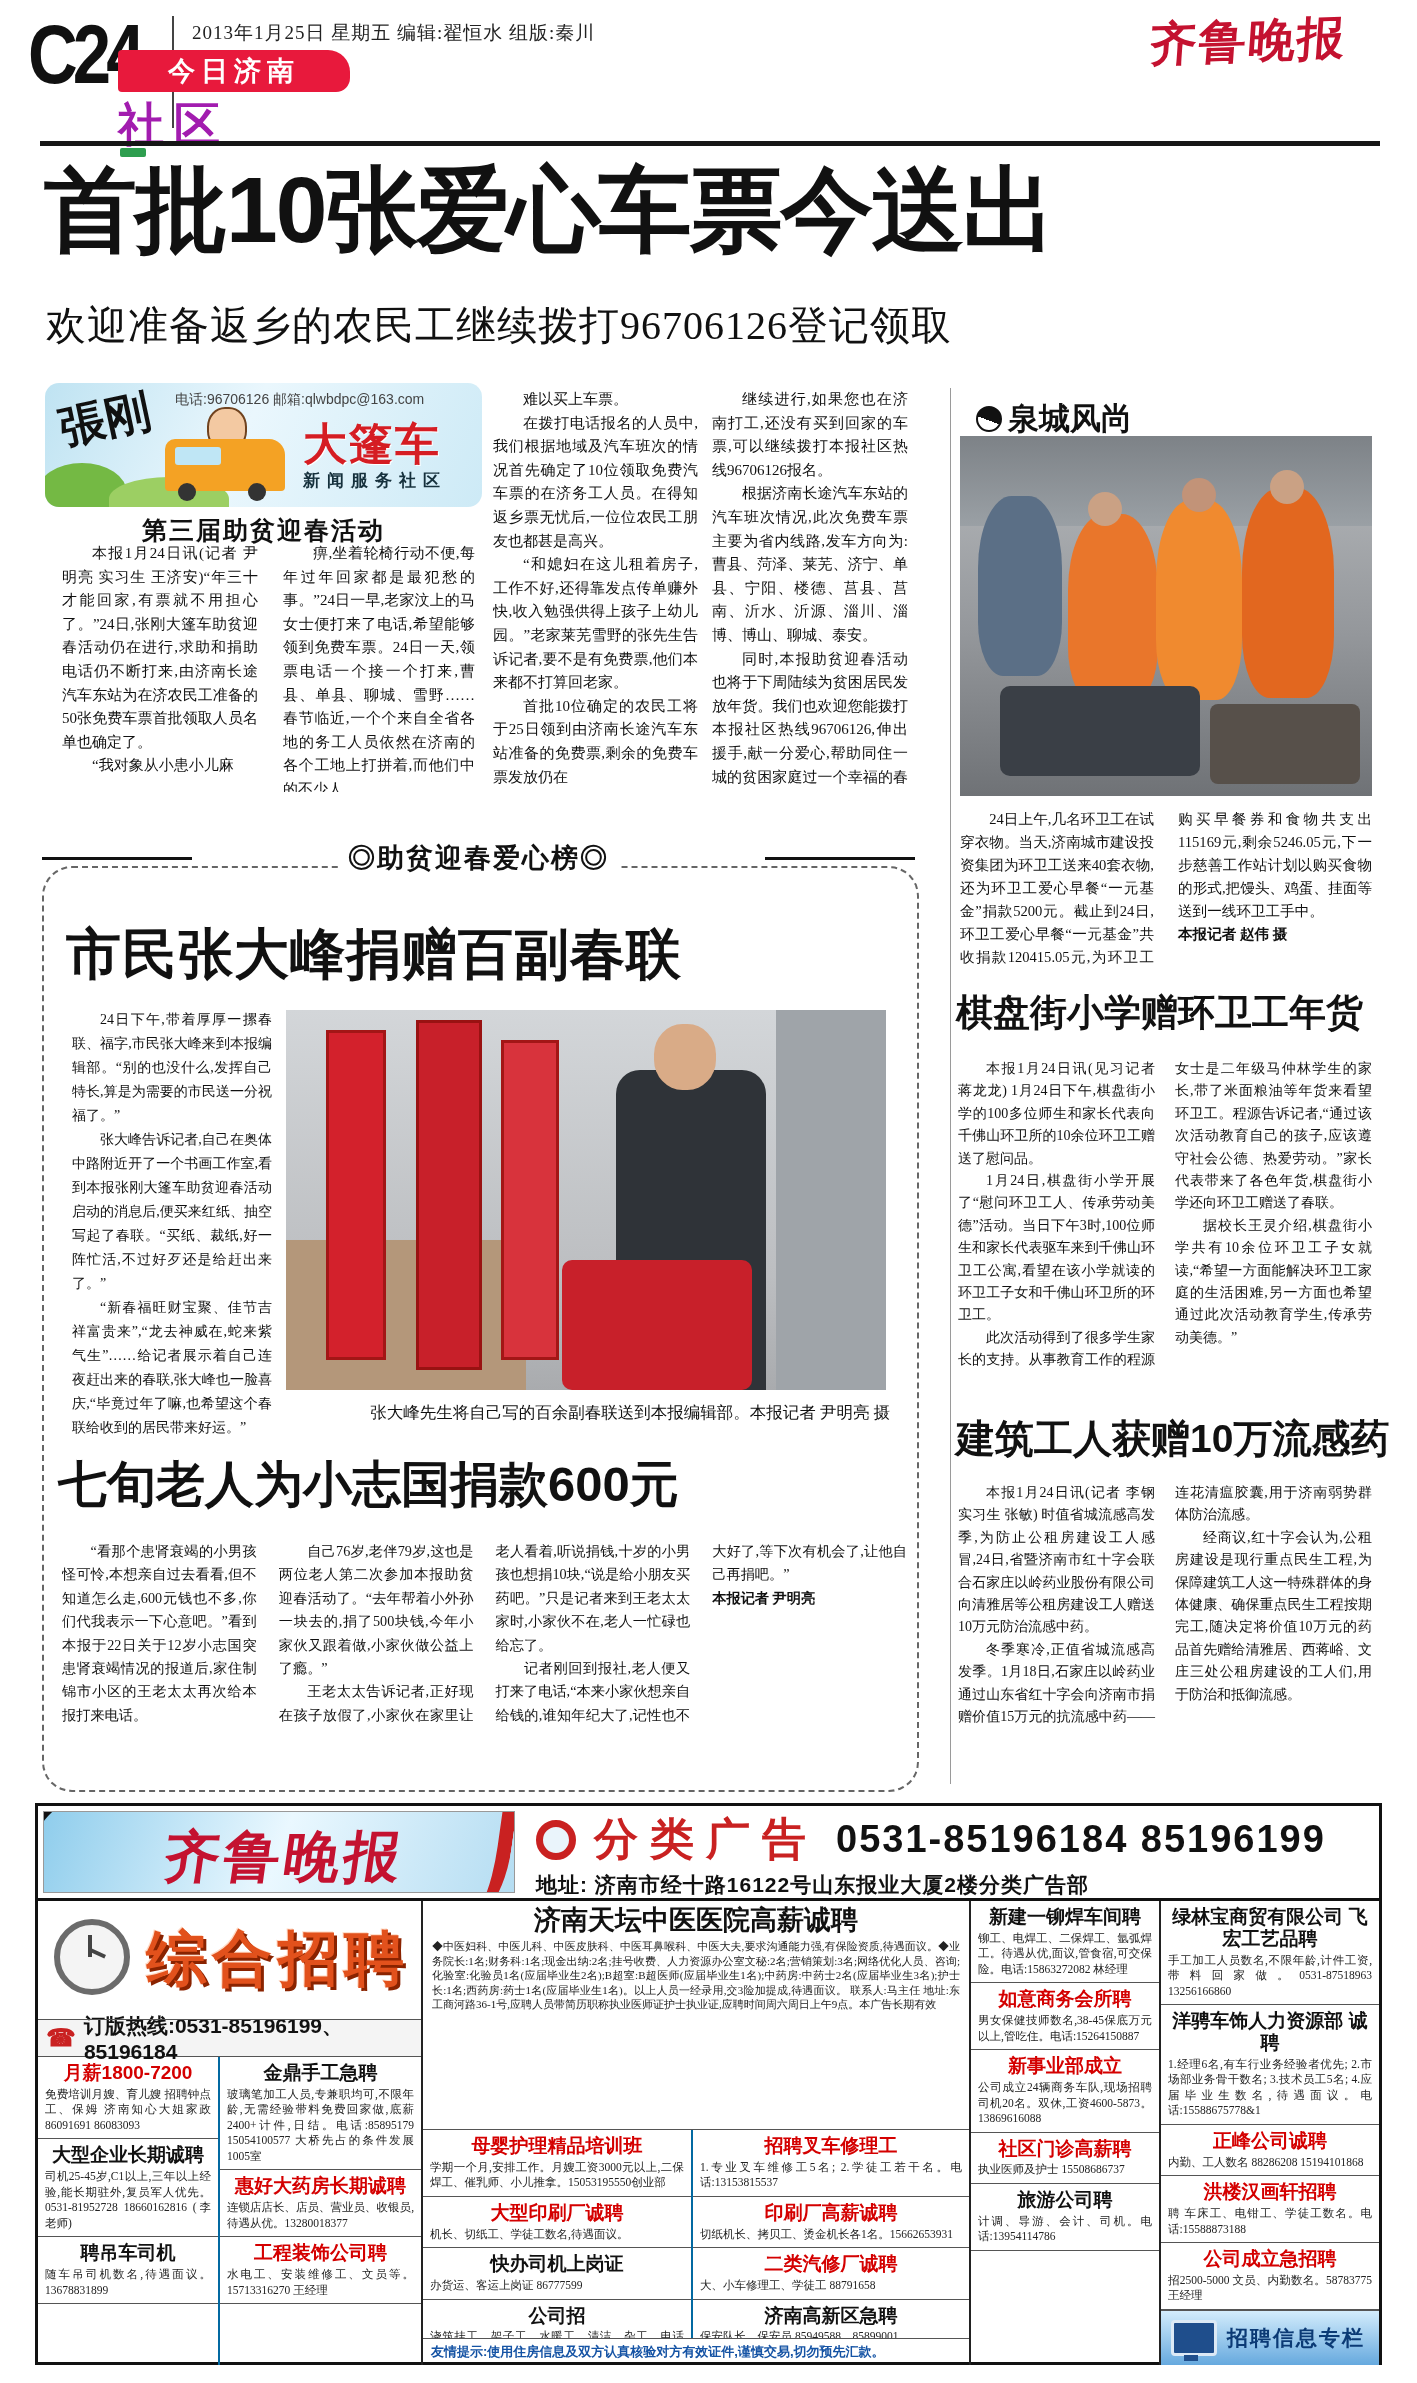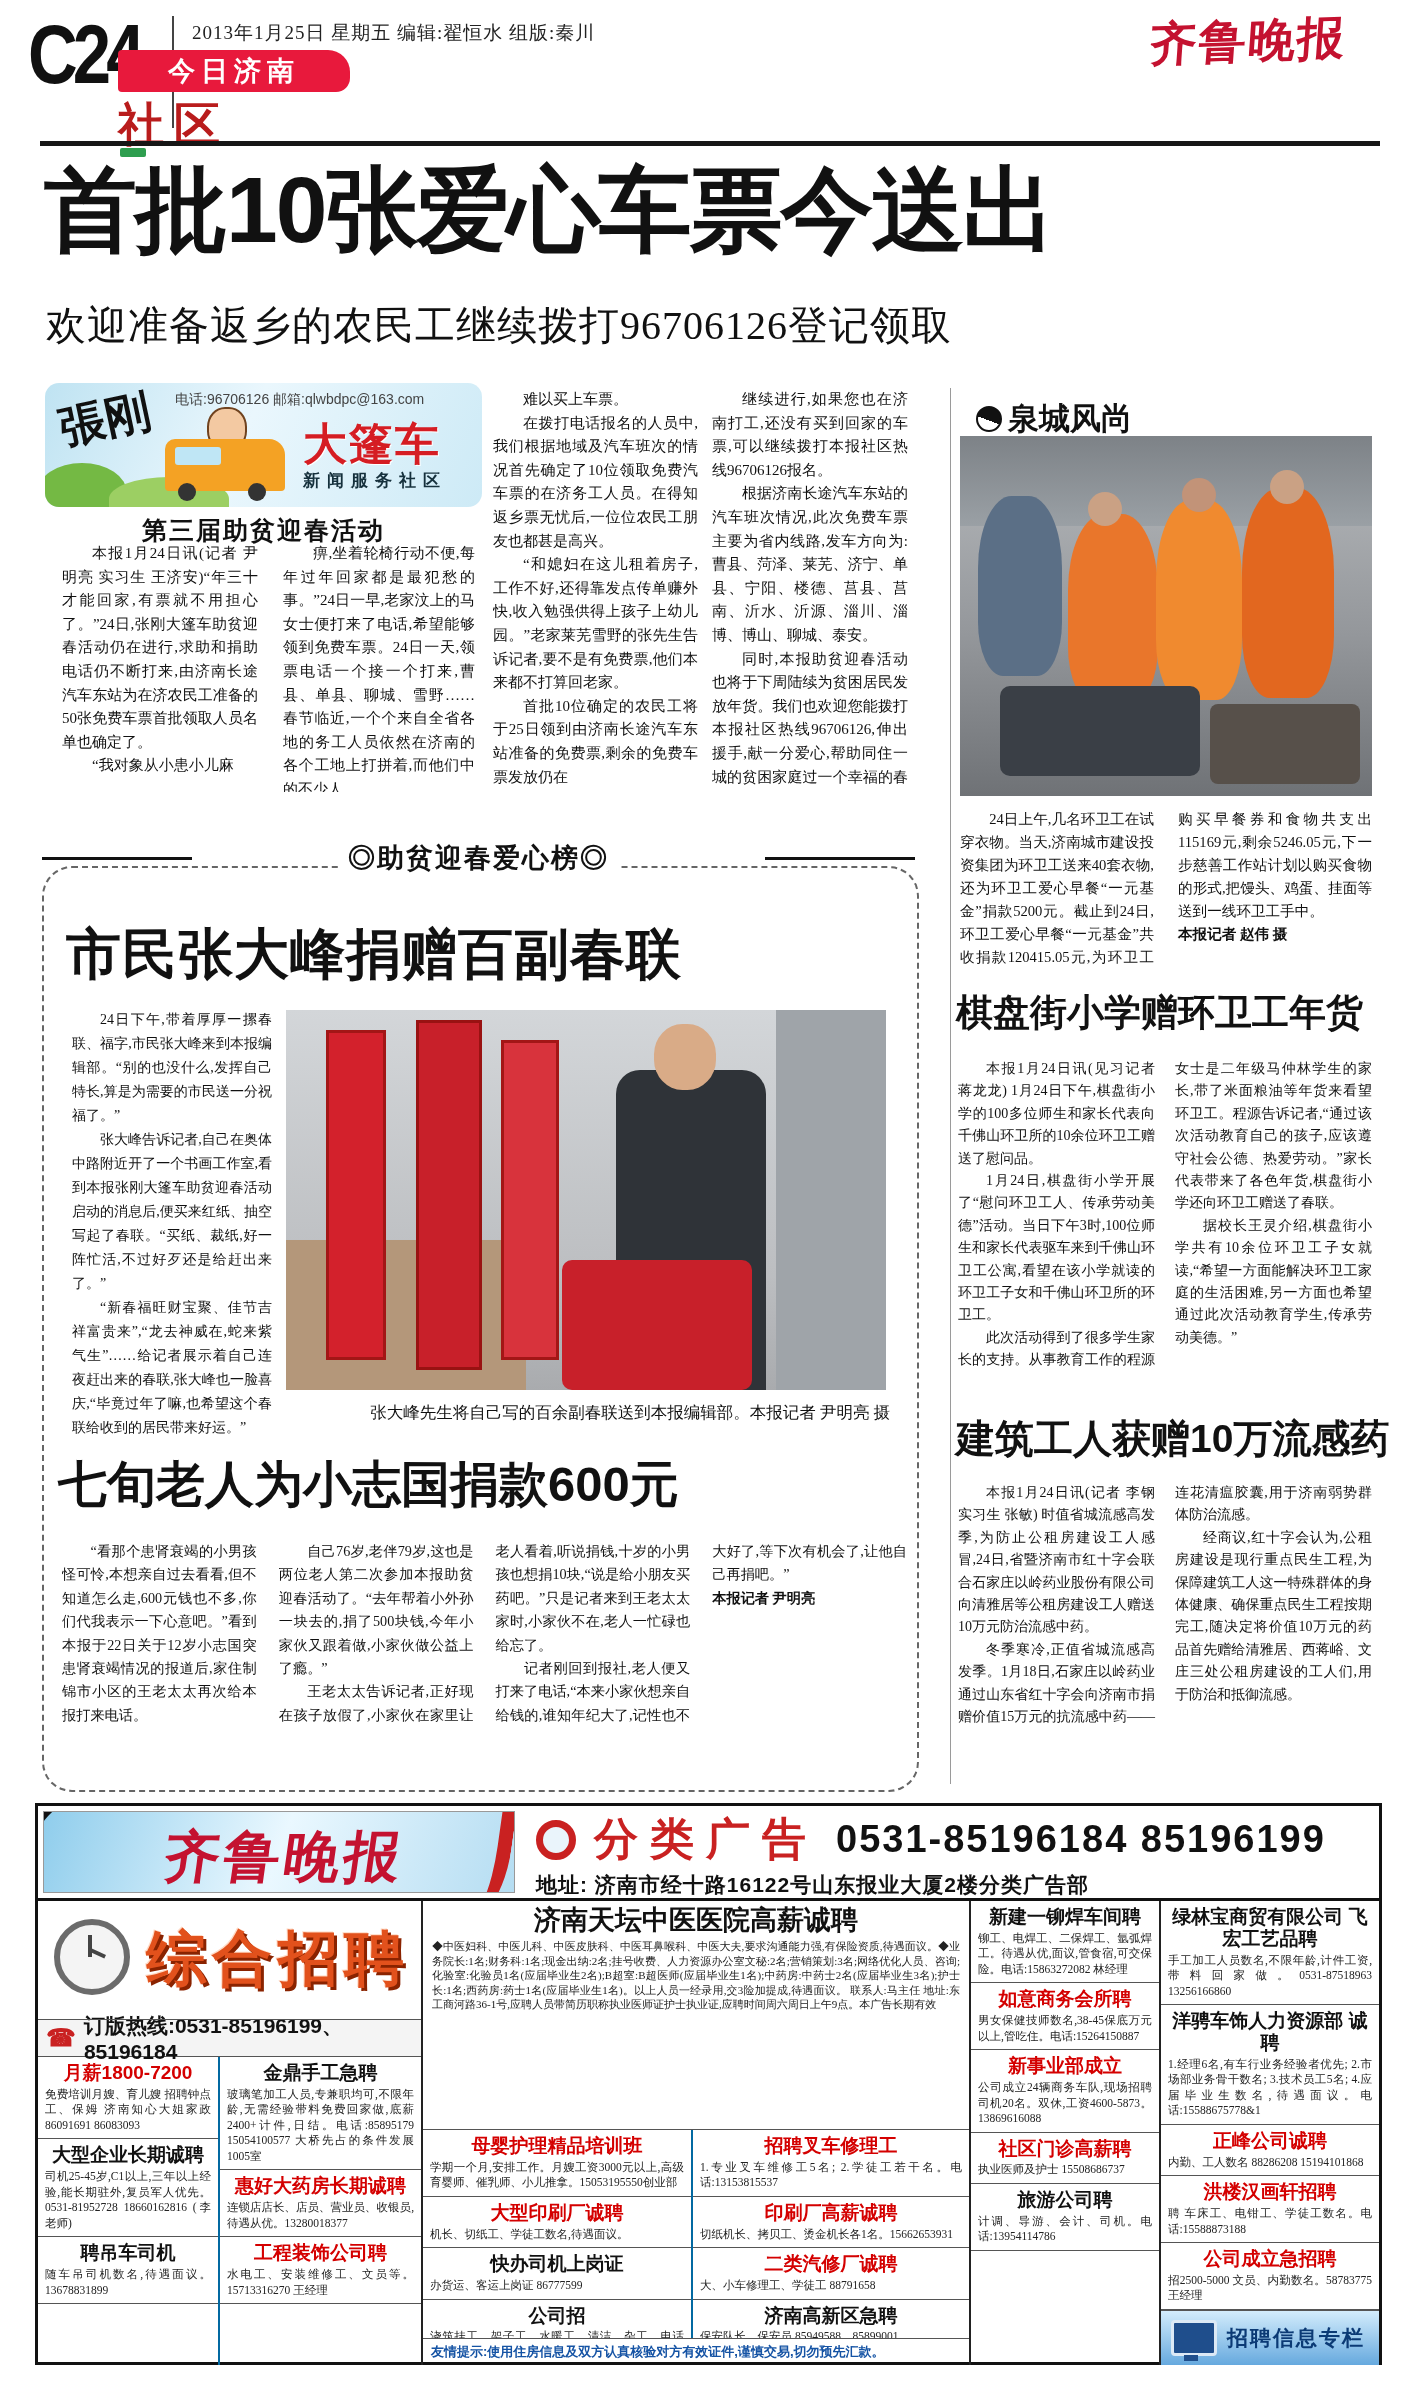--- a/index.html
+++ b/index.html
@@ -8,21 +8,21 @@
   .abs{position:absolute;}
   
   .pageno{left:28px;top:6px;font-family:"Liberation Sans",sans-serif;font-weight:900;
           font-size:84px;letter-spacing:-6px;transform:scaleX(.82);transform-origin:left top;}
   .head-vline{left:172px;top:16px;width:2px;height:112px;background:#444;}
   .dateline{left:192px;top:20px;font-size:19px;color:#222;letter-spacing:1px;}
   .section-tab{left:118px;top:50px;width:232px;height:42px;background:#e8193c;color:#fff;
           font-family:"Liberation Sans",sans-serif;font-weight:900;font-size:27px;
           display:flex;align-items:center;justify-content:center;letter-spacing:6px;
           border-radius:4px 22px 14px 4px;}
-  .section-name{left:118px;top:94px;color:#b91c1c;font-family:"Liberation Sans",sans-serif;
+  .section-name{left:118px;top:94px;color:#a21caf;font-family:"Liberation Sans",sans-serif;
           font-weight:900;font-size:46px;letter-spacing:10px;}
   .section-accent{left:120px;top:148px;width:26px;height:9px;background:#2e9e4f;border-radius:2px;}
   .masthead{left:1150px;top:10px;color:#c41230;font-weight:900;font-size:47px;
           transform:skewX(-6deg) rotate(-2deg);letter-spacing:2px;}
   .top-rule{left:40px;top:141px;width:1340px;height:5px;background:#161616;}
   
   .lead-headline{left:44px;top:158px;width:910px;font-family:"Liberation Sans",sans-serif;
           font-weight:900;font-size:93px;letter-spacing:-2px;line-height:1.12;white-space:nowrap;}
   .lead-subhead{left:46px;top:298px;width:1000px;font-size:40px;letter-spacing:1px;}
   .dp-banner{left:45px;top:383px;width:437px;height:124px;border-radius:14px;
@@ -326,21 +326,21 @@
 
       <div class="gcol colB">
         <div class="ad-wide">
           <div class="ad-t dark">济南天坛中医医院高薪诚聘</div>
           <div class="ad-b">◆中医妇科、中医儿科、中医皮肤科、中医耳鼻喉科、中医大夫,要求沟通能力强,有保险资质,待遇面议。◆业务院长:1名;财务科:1名;现金出纳:2名;挂号收费、人力资源办公室文秘:2名;营销策划:3名;网络优化人员、咨询;化验室:化验员1名(应届毕业生2名);B超室:B超医师(应届毕业生1名);中药房:中药士2名(应届毕业生3名);护士长:1名;西药房:药士1名(应届毕业生1名)。以上人员一经录用,交3险加提成,待遇面议。 联系人:马主任 地址:东工商河路36-1号,应聘人员带简历职称执业医师证护士执业证,应聘时间周六周日上午9点。本广告长期有效</div>
         </div>
         <div class="rowsplit">
           <div class="subcol b1">
               <div class="ad">
                 <div class="ad-t">母婴护理精品培训班</div>
-                <div class="ad-b">学期一个月,安排工作。月嫂工资3000元以上,高级育婴师、催乳师、小儿推拿。15053195550创业部</div>
+                <div class="ad-b">学期一个月,安排工作。月嫂工资3000元以上,二保焊工、催乳师、小儿推拿。15053195550创业部</div>
               </div>
               <div class="ad">
                 <div class="ad-t">大型印刷厂诚聘</div>
                 <div class="ad-b">机长、切纸工、学徒工数名,待遇面议。</div>
               </div>
               <div class="ad">
                 <div class="ad-t dark">快办司机上岗证</div>
                 <div class="ad-b">办货运、客运上岗证 86777599</div>
               </div>
               <div class="ad">

